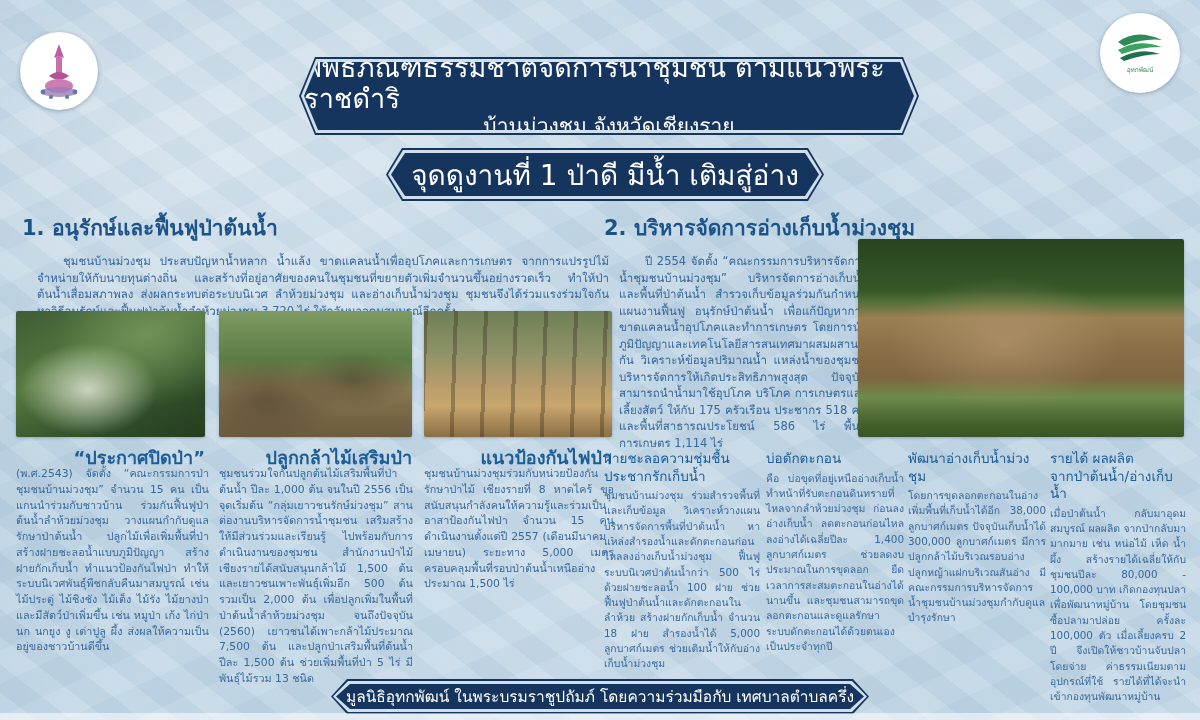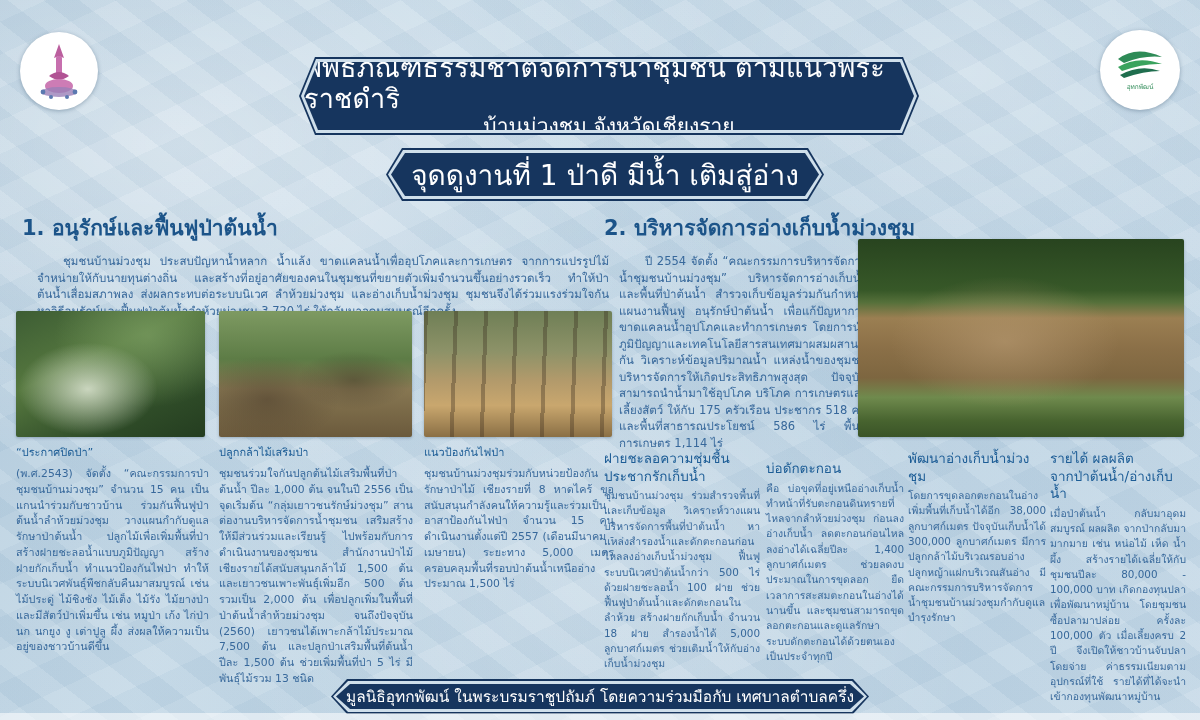--- a/index.html
+++ b/index.html
@@ -46,21 +46,21 @@
   .title-line2{font-size:21px;line-height:1.2;}
   .station-banner{left:386px;top:148px;width:438px;height:53px;}
   .station-banner .hex-core{font-size:28px;}
   .footer-banner{left:331px;top:679px;width:538px;height:35px;}
   .footer-banner .hex-core{font-size:15.5px;align-items:center;}
 
   .logo{position:absolute;border-radius:50%;background:#fff;
     box-shadow:0 1px 4px rgba(30,60,90,.35);
     display:flex;flex-direction:column;align-items:center;justify-content:center;}
   .logo-left{left:20px;top:32px;width:78px;height:78px;}
-  .logo-right{left:1100px;top:30px;width:80px;height:80px;}
+  .logo-right{left:1100px;top:13px;width:80px;height:80px;}
   .logo-right .logo-text{font-size:6.5px;color:#2e8b57;margin-top:1px;text-align:center;line-height:1.1;}
 
   .sec-heading{position:absolute;font-size:21px;font-weight:bold;color:#1c5489;}
   .para{position:absolute;font-size:11.5px;line-height:1.44;color:#37689b;
     text-align:justify;text-indent:26px;margin:15px;}
 
   .photo{position:absolute;border-radius:2px;box-shadow:0 1px 3px rgba(30,60,90,.3);}
   .photo-stream{
     background:
       radial-gradient(ellipse at 38% 62%, rgba(225,233,214,.85), rgba(225,233,214,0) 42%),
@@ -77,21 +77,21 @@
       linear-gradient(180deg,#7e9a62 0%,#5d7c46 38%,#877752 62%,#6b5a3c 100%);}
   .photo-firebreak{
     background:
       repeating-linear-gradient(92deg, rgba(55,42,28,.35) 0 4px, rgba(0,0,0,0) 4px 30px),
       linear-gradient(180deg,#6f7f56 0%,#8d9268 32%,#b29a6b 55%,#c9a76e 75%,#8a6f45 100%);}
   .photo-reservoir{
     background:
       radial-gradient(ellipse at 45% 52%, rgba(190,160,120,.55), rgba(190,160,120,0) 45%),
       linear-gradient(180deg,#28441f 0%,#375828 26%,#55703a 32%,#9b7f52 40%,#8a6f47 56%,#7d6640 70%,#6f8a4d 80%,#47632f 92%,#3a5427 100%);}
 
-  .caption{position:absolute;text-align:left;font-weight:normal;font-size:11px;color:#1d5d96;}
+  .caption{position:absolute;text-align:right;font-weight:bold;font-size:18px;color:#1d5d96;}
   .col-body{position:absolute;font-size:10.8px;line-height:1.46;color:#37689b;text-align:justify;margin:0;}
 
   .rcol{position:absolute;top:450px;}
   .rcol-heading{font-weight:normal;font-size:13.5px;line-height:1.3;color:#1d5d96;margin-bottom:3px;}
   .rcol-body{font-size:10.4px;line-height:1.47;color:#37689b;text-align:justify;}
 </style>
 </head>
 <body>
 
 <div class="poster">
@@ -157,21 +157,21 @@
   <div class="photo photo-reservoir" style="left:858px;top:239px;width:326px;height:198px;"></div>
 
   <div class="rcol" style="left:604px;width:156px;">
     <div class="rcol-heading">
       <div>ฝายชะลอความชุ่มชื้น</div>
       <div>ประชากรักเก็บน้ำ</div>
     </div>
     <div class="rcol-body">ชุมชนบ้านม่วงชุม ร่วมสำรวจพื้นที่และเก็บข้อมูล วิเคราะห์วางแผนบริหารจัดการพื้นที่ป่าต้นน้ำ หาแหล่งสำรองน้ำและดักตะกอนก่อนไหลลงอ่างเก็บน้ำม่วงชุม ฟื้นฟูระบบนิเวศป่าต้นน้ำกว่า 500 ไร่ ด้วยฝายชะลอน้ำ 100 ฝาย ช่วยฟื้นฟูป่าต้นน้ำและดักตะกอนในลำห้วย สร้างฝายกักเก็บน้ำ จำนวน 18 ฝาย สำรองน้ำได้ 5,000 ลูกบาศก์เมตร ช่วยเติมน้ำให้กับอ่างเก็บน้ำม่วงชุม</div>
   </div>
 
-  <div class="rcol" style="left:766px;width:138px;margin-top:10px;">
+  <div class="rcol" style="left:766px;width:138px;">
     <div class="rcol-heading">บ่อดักตะกอน</div>
     <div class="rcol-body">คือ บ่อขุดที่อยู่เหนืออ่างเก็บน้ำ ทำหน้าที่รับตะกอนดินทรายที่ไหลจากลำห้วยม่วงชุม ก่อนลงอ่างเก็บน้ำ ลดตะกอนก่อนไหลลงอ่างได้เฉลี่ยปีละ 1,400 ลูกบาศก์เมตร ช่วยลดงบประมาณในการขุดลอก ยืดเวลาการสะสมตะกอนในอ่างได้นานขึ้น และชุมชนสามารถขุดลอกตะกอนและดูแลรักษาระบบดักตะกอนได้ด้วยตนเองเป็นประจำทุกปี</div>
   </div>
 
   <div class="rcol" style="left:908px;width:138px;">
     <div class="rcol-heading">พัฒนาอ่างเก็บน้ำม่วงชุม</div>
     <div class="rcol-body">โดยการขุดลอกตะกอนในอ่าง เพิ่มพื้นที่เก็บน้ำได้อีก 38,000 ลูกบาศก์เมตร ปัจจุบันเก็บน้ำได้ 300,000 ลูกบาศก์เมตร มีการปลูกกล้าไม้บริเวณรอบอ่าง ปลูกหญ้าแฝกบริเวณสันอ่าง มีคณะกรรมการบริหารจัดการน้ำชุมชนบ้านม่วงชุมกำกับดูแลบำรุงรักษา</div>
   </div>
 
   <div class="rcol" style="left:1050px;width:136px;">

